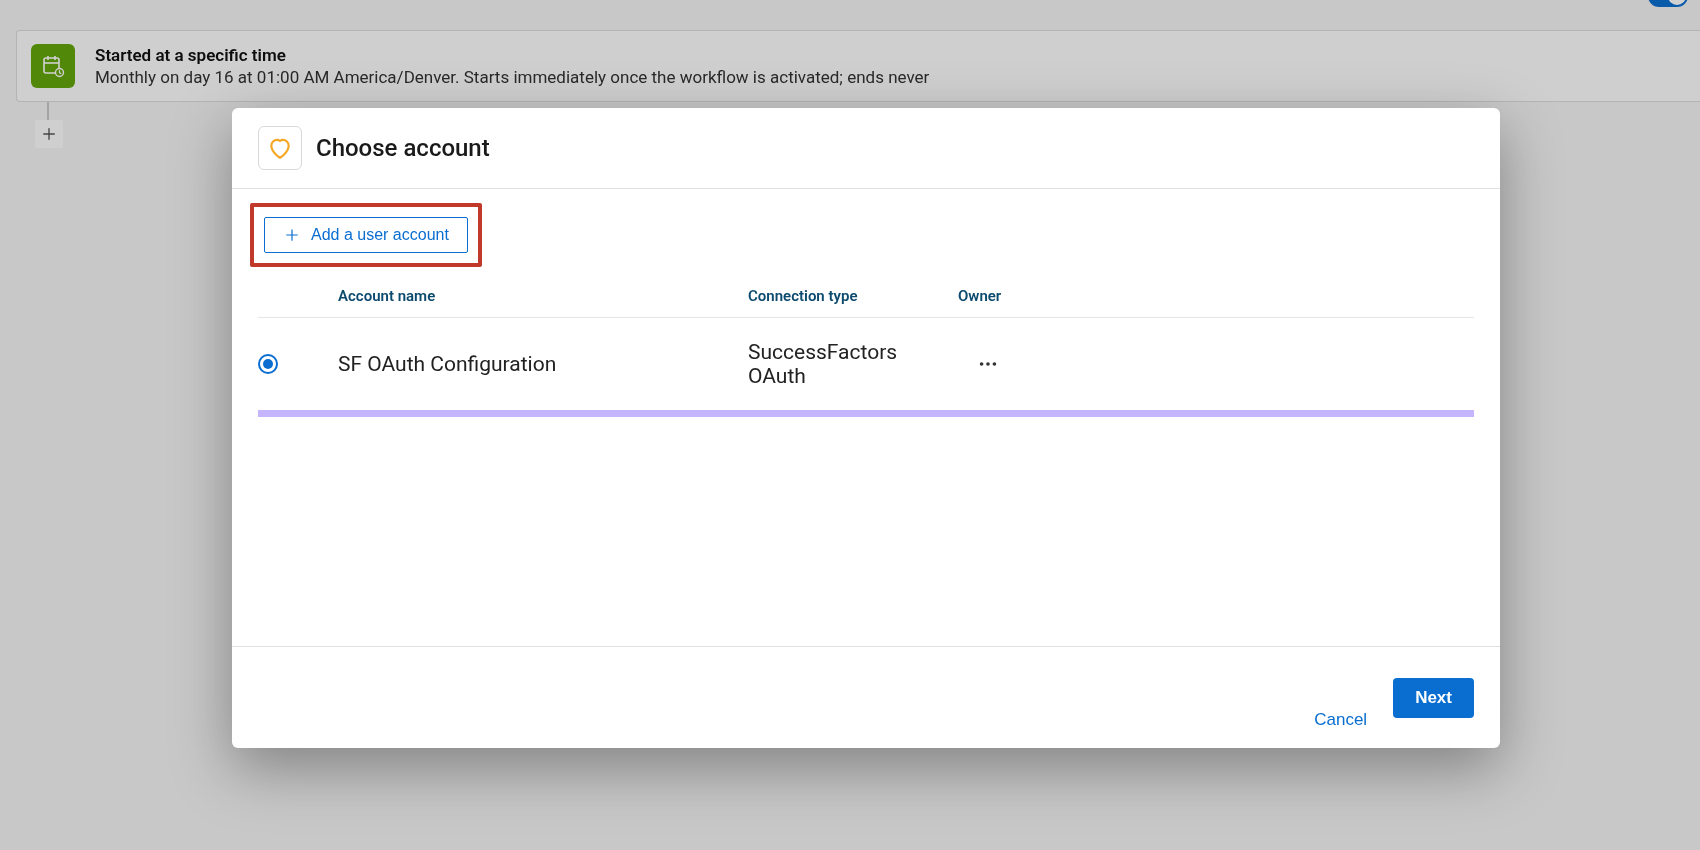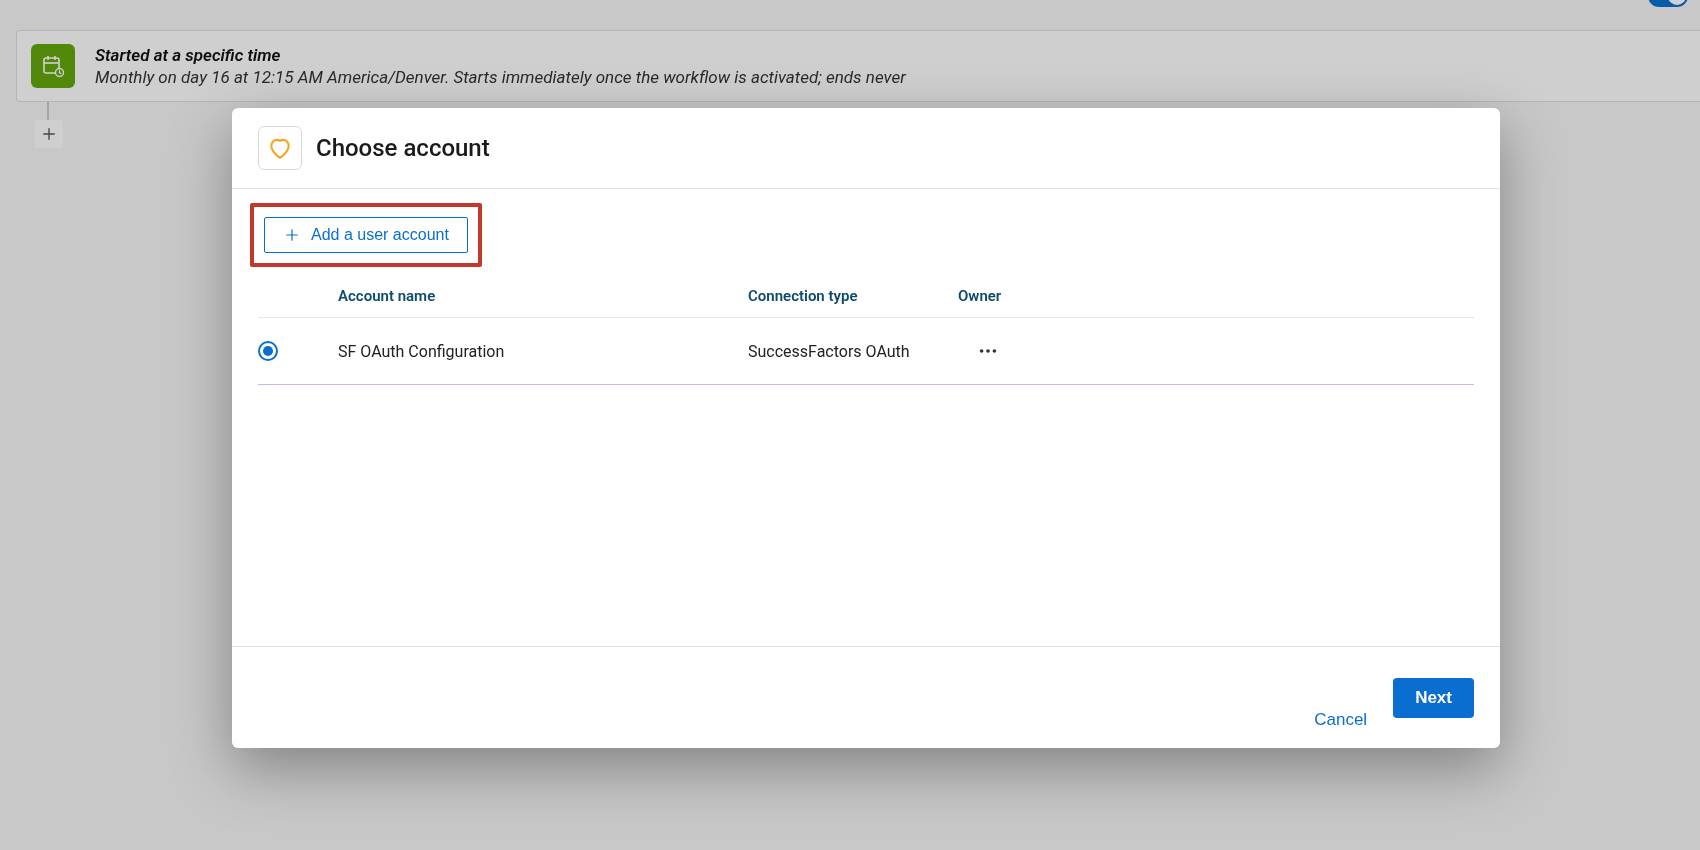--- a/index.html
+++ b/index.html
@@ -28,21 +28,20 @@
       right: 0;
       height: 72px;
       background: #fdfdfd;
       border: 1px solid #dcdcdc;
       border-right: none;
       border-radius: 4px 0 0 4px;
       display: flex;
       align-items: center;
       padding: 0 14px;
       gap: 20px;
-      font-style: italic;
     }
     .bg-card .green-icon {
       width: 44px;
       height: 44px;
       background: #64a70b;
       border-radius: 6px;
       display: flex;
       align-items: center;
       justify-content: center;
     }
@@ -179,24 +178,24 @@
       padding: 0 0 12px 0;
     }
     .th-radio { width: 80px; }
     .th-name  { width: 410px; }
     .th-conn  { width: 210px; }
     .th-owner { flex: 1; }
     .th-actions { width: 60px; }
     .table-row {
       display: flex;
       align-items: center;
-      font-size: 16px;
+      font-size: 21px;
       color: #222;
       padding: 22px 0;
-      border-bottom: 1px solid #c4b5fd;
+      border-bottom: 7px solid #c4b5fd;
     }
     .radio-outer {
       width: 20px;
       height: 20px;
       border: 2px solid #0a6ed1;
       border-radius: 50%;
       display: flex;
       align-items: center;
       justify-content: center;
       background: #fff;
@@ -253,21 +252,21 @@
     <svg width="24" height="24" viewBox="0 0 24 24" fill="none">
       <rect x="3" y="4" width="15" height="15" rx="2" stroke="#fff" stroke-width="1.6"></rect>
       <path d="M3 9h15" stroke="#fff" stroke-width="1.6"></path>
       <path d="M7 2v4M14 2v4" stroke="#fff" stroke-width="1.6"></path>
       <circle cx="18.5" cy="18.5" r="4" fill="#64a70b" stroke="#fff" stroke-width="1.4"></circle>
       <path d="M18.5 16.6v2l1.3 1" stroke="#fff" stroke-width="1.2" stroke-linecap="round"></path>
     </svg>
   </div>
   <div class="text-block">
     <div class="title">Started at a specific time</div>
-    <div class="subtitle">Monthly on day 16 at 12:15 AM America/Denver. Starts immediately once the workflow is activated; ends never</div>
+    <div class="subtitle">Monthly on day 16 at 01:00 AM America/Denver. Starts immediately once the workflow is activated; ends never</div>
   </div>
 </div>
 <div class="connector"></div>
 <div class="plus-btn">
   <svg width="18" height="18" viewBox="0 0 24 24">
     <path d="M12 5v14M5 12h14" stroke="#555" stroke-width="1.8" stroke-linecap="round"></path>
   </svg>
 </div>
 
 <div class="overlay"></div>

